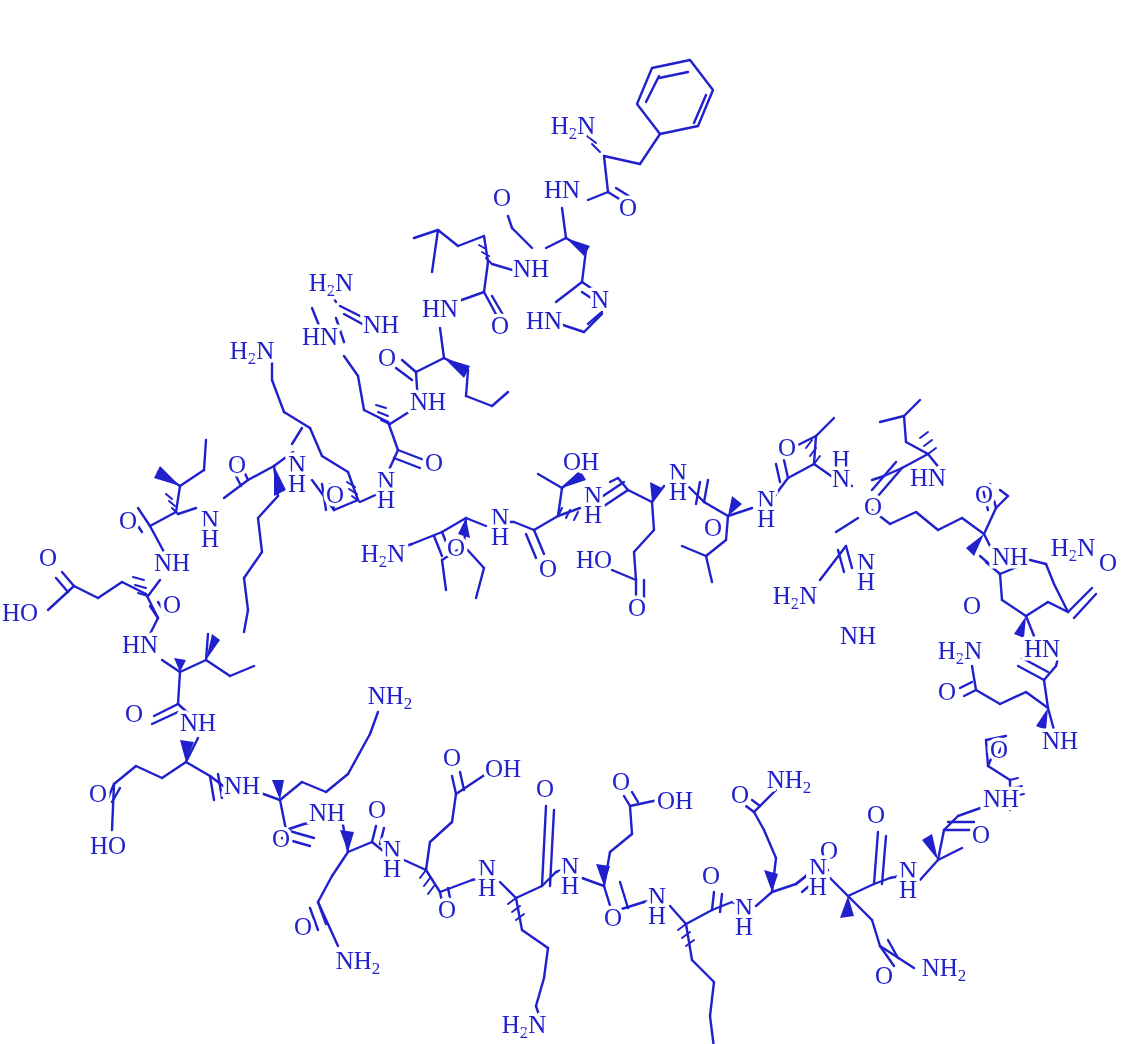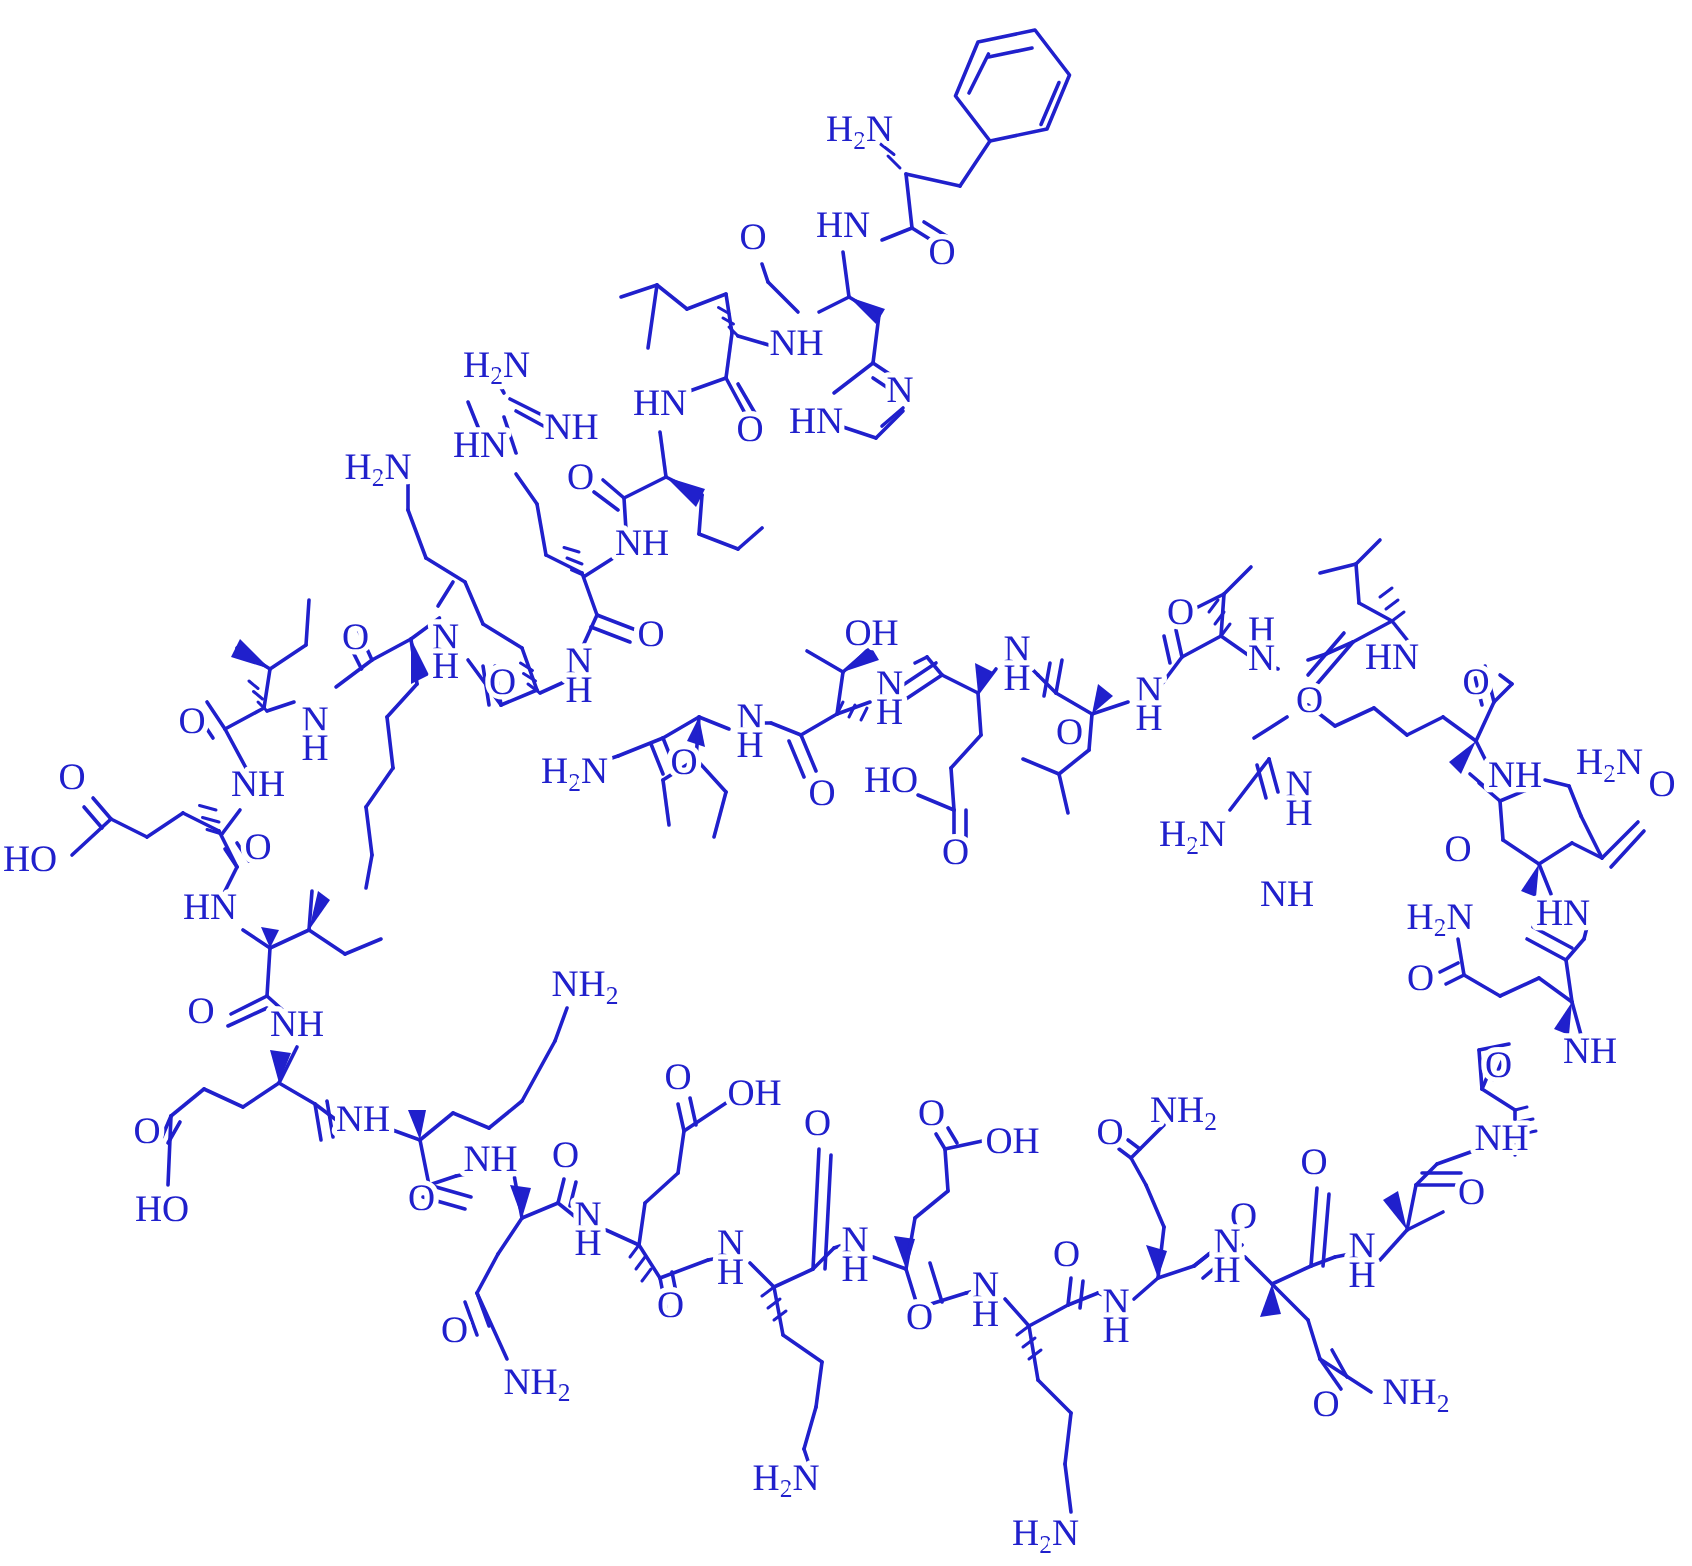--- a/index.html
+++ b/index.html
@@ -1,19 +1,19 @@
 <!DOCTYPE html>
 <html><head>
 <meta charset="utf-8">
 <title>Peptide Structure</title>
 <style>
   html,body{margin:0;padding:0;background:#ffffff;}
   body{width:1128px;height:1044px;overflow:hidden;
        font-family:"Liberation Serif",serif;}
-  #canvas{position:relative;width:1128px;height:740px;background:#fff;}
+  #canvas{position:relative;width:1128px;height:740px;background:#fff;margin-top:40px;}
   svg{display:block;}
   .bond{stroke:#2020cc;stroke-width:2.4;fill:none;stroke-linecap:round;stroke-linejoin:round;}
   .bond2{stroke:#2020cc;stroke-width:2.4;fill:none;stroke-linecap:round;}
   .wedge{fill:#2020cc;stroke:none;}
   .hash{stroke:#2020cc;stroke-width:2.0;stroke-linecap:round;}
   .lbl{fill:#2020cc;font-family:"Liberation Serif",serif;font-size:25px;
        text-anchor:middle;dominant-baseline:middle;}
   .lbl .sub{font-size:17px;}
 </style>
 </head>

